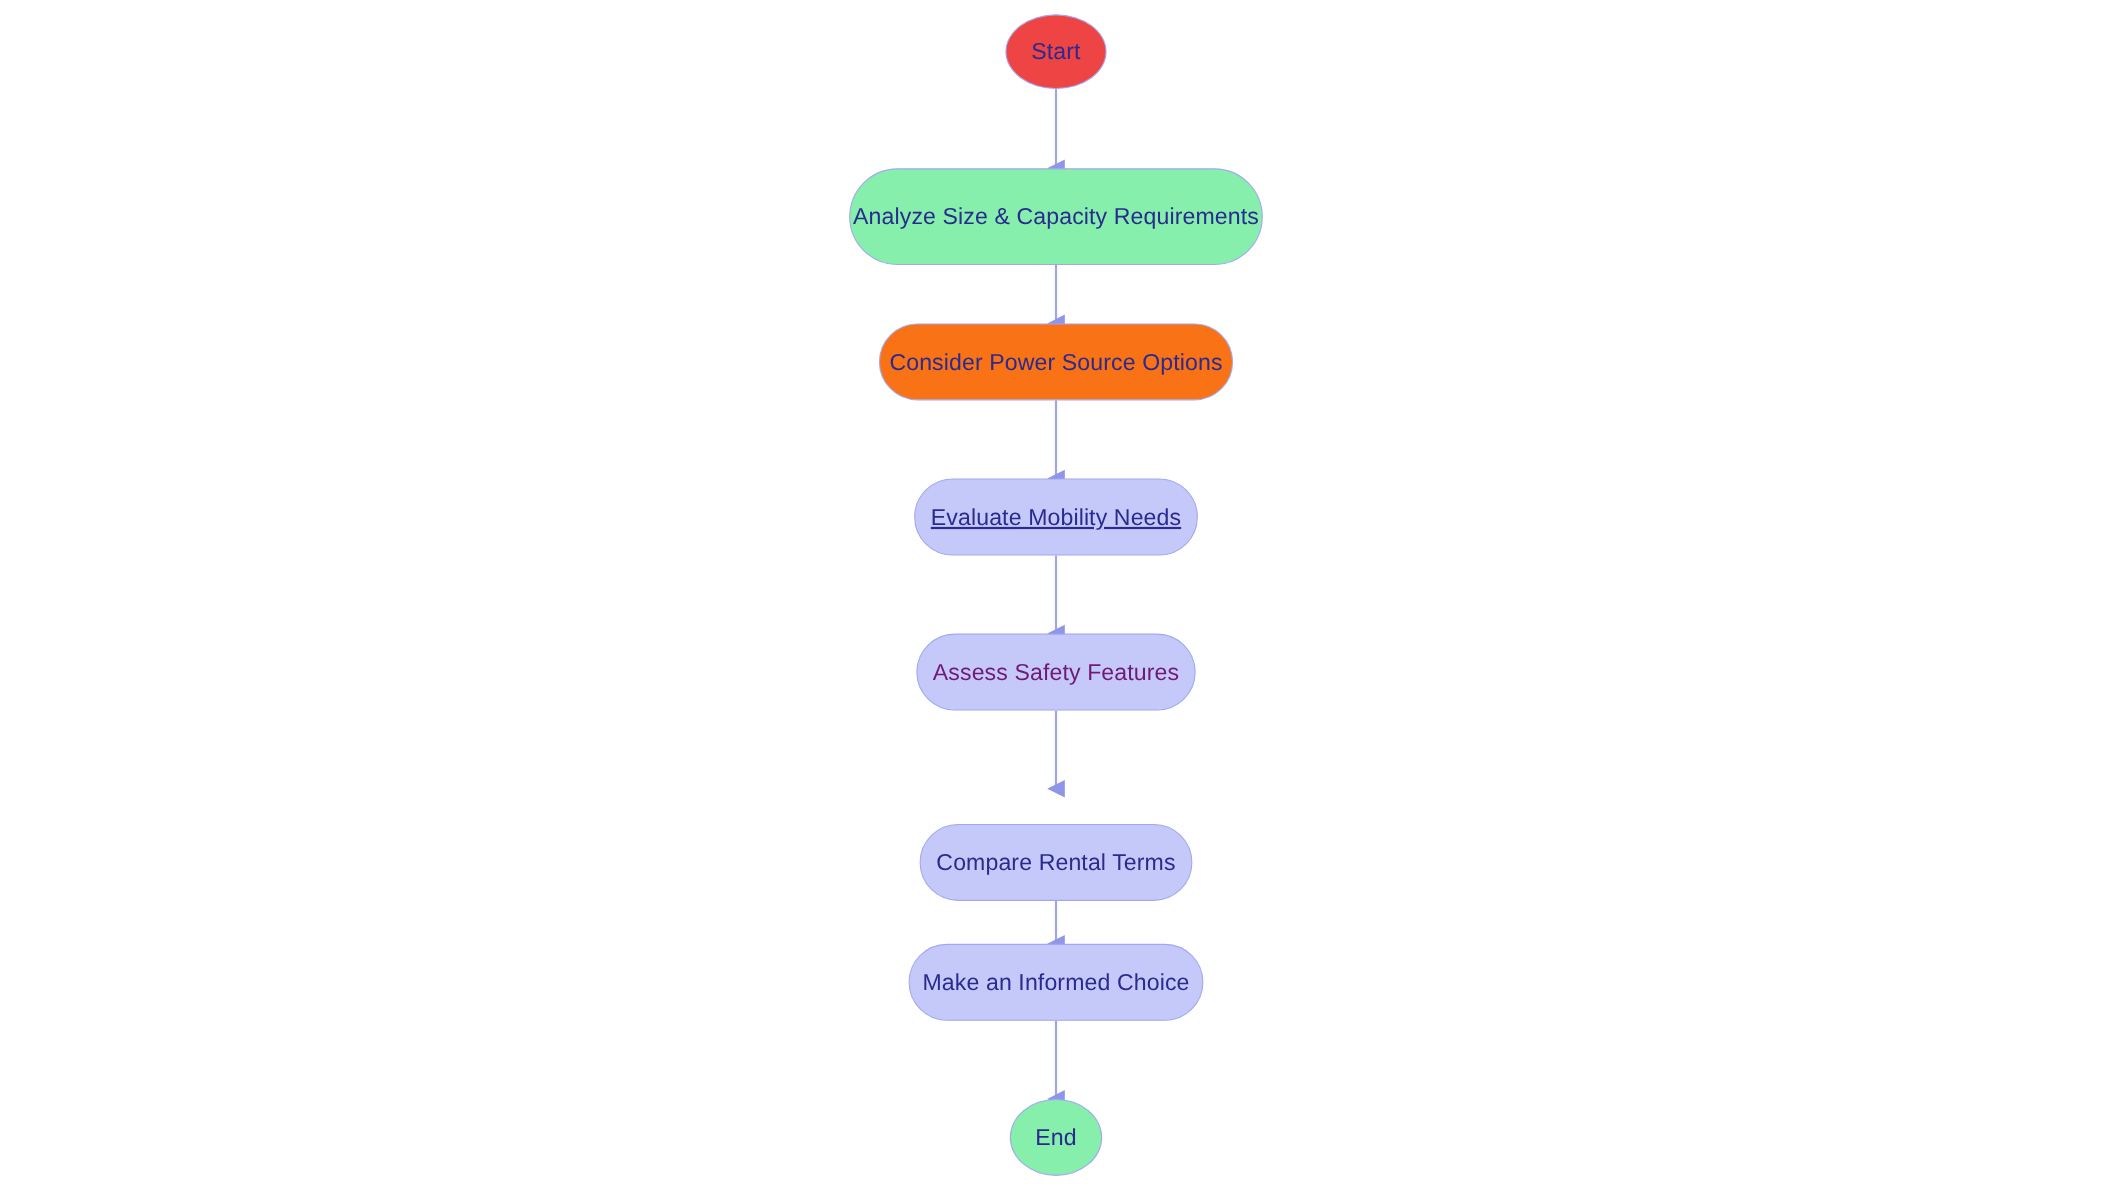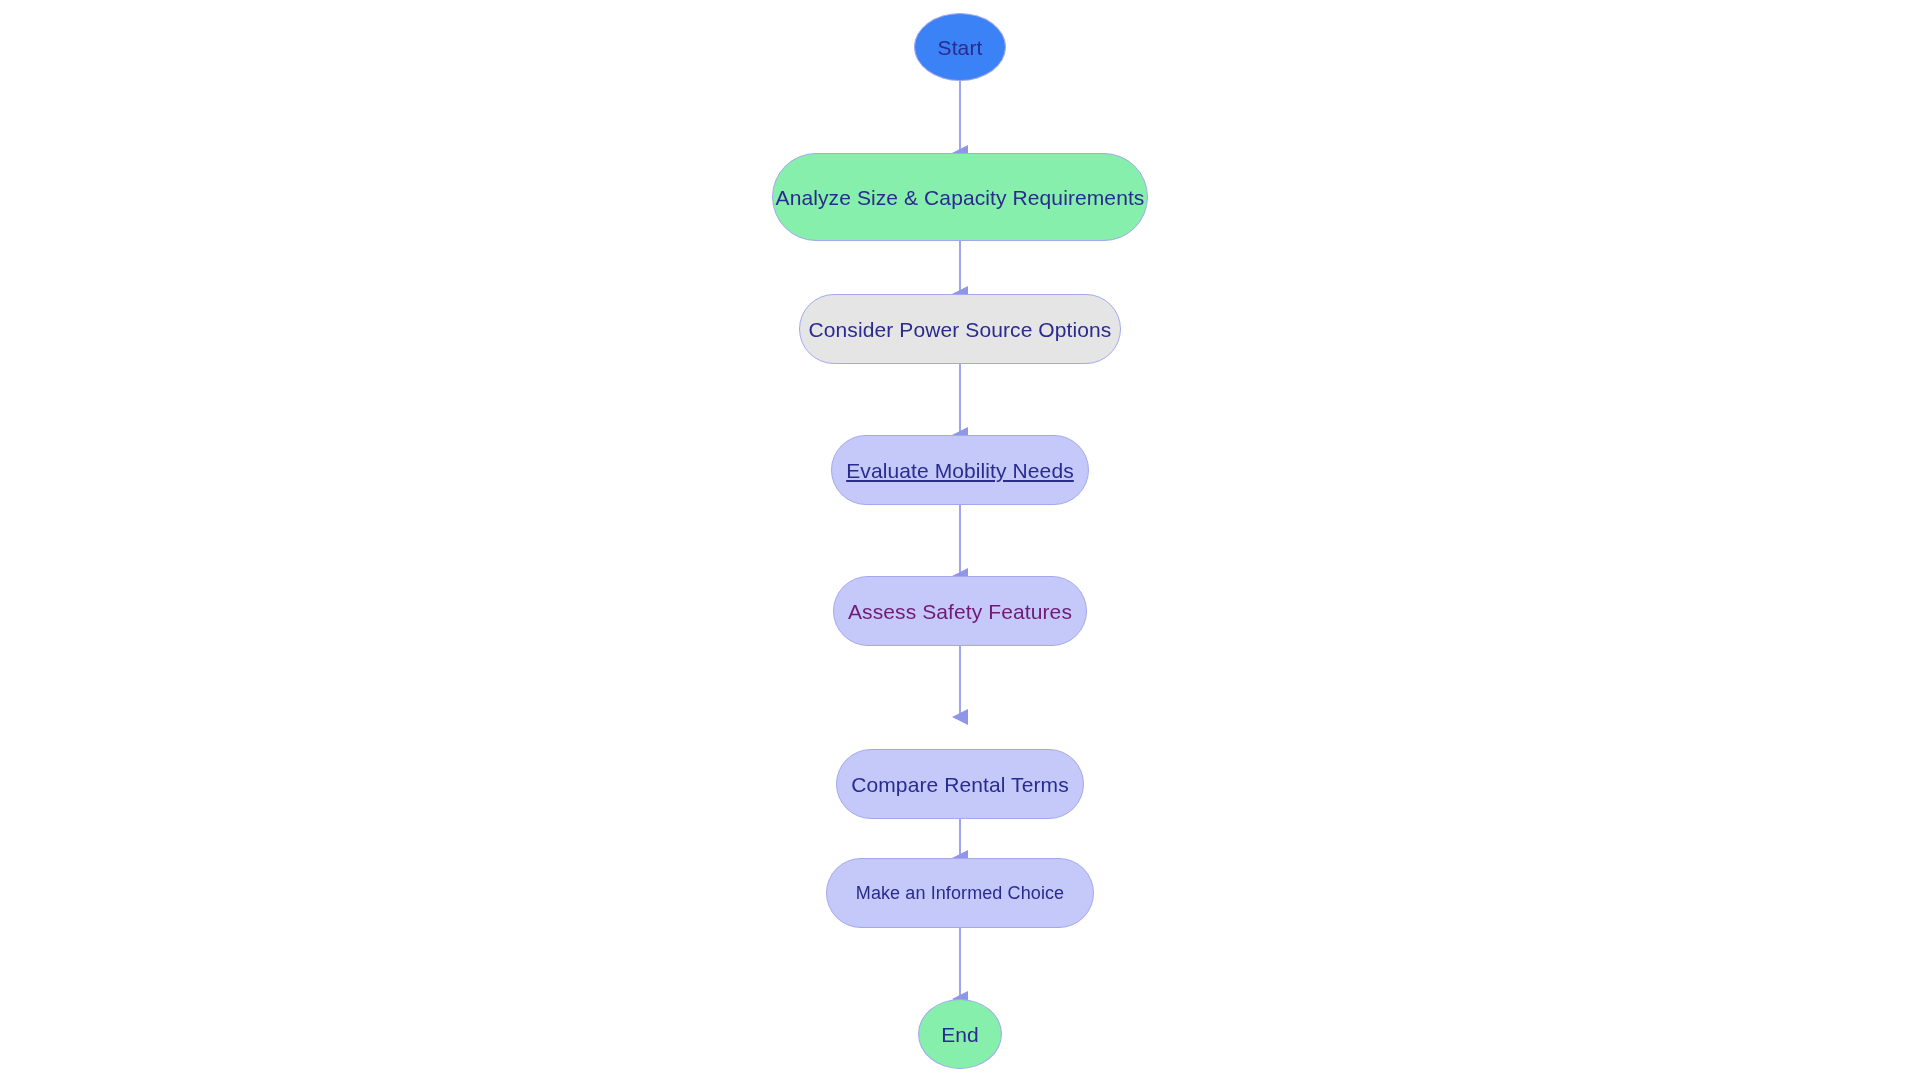--- a/index.html
+++ b/index.html
@@ -70,39 +70,39 @@
         <line x1="960" y1="223" x2="960" y2="294" stroke="#9fa4ec" stroke-width="2" marker-end="url(#arrowhead)"></line>
         <line x1="960" y1="364" x2="960" y2="435" stroke="#9fa4ec" stroke-width="2" marker-end="url(#arrowhead)"></line>
         <line x1="960" y1="505" x2="960" y2="576" stroke="#9fa4ec" stroke-width="2" marker-end="url(#arrowhead)"></line>
         <line x1="960" y1="646" x2="960" y2="717" stroke="#9fa4ec" stroke-width="2" marker-end="url(#arrowhead)"></line>
         <line x1="960" y1="787" x2="960" y2="858" stroke="#9fa4ec" stroke-width="2" marker-end="url(#arrowhead)"></line>
         <line x1="960" y1="928" x2="960" y2="999" stroke="#9fa4ec" stroke-width="2" marker-end="url(#arrowhead)"></line>
       </g>
   </svg>
 
   <div id="nodes-group">
-      <div class="node terminal" style="left: 914px; top: 13px; width: 92px; height: 68px; background: #3b82f6; border-color: rgb(163, 168, 238); color: rgb(42, 42, 143); font-size: 21px;">
+      <div class="node terminal" style="left: 914px; top: 13px; width: 92px; height: 68px; background: #ef4444; border-color: rgb(163, 168, 238); color: rgb(42, 42, 143); font-size: 21px;">
         <span class="node-label">Start</span>
       </div>
       <div class="node process" style="left: 772px; top: 153px; width: 376px; height: 88px; background: #86efac; border-color: rgb(163, 168, 238); color: rgb(42, 42, 143); font-size: 21px; align-items: center;">
         <span class="node-label">Analyze Size &amp; Capacity Requirements</span>
       </div>
-      <div class="node process" style="left: 799px; top: 294px; width: 322px; height: 70px; background: #e5e5e5; border-color: rgb(163, 168, 238); color: rgb(42, 42, 143); font-size: 21px;">
+      <div class="node process" style="left: 799px; top: 294px; width: 322px; height: 70px; background: #f97316; border-color: rgb(163, 168, 238); color: rgb(42, 42, 143); font-size: 21px;">
         <span class="node-label">Consider Power Source Options</span>
       </div>
       <div class="node process" style="left: 831px; top: 435px; width: 258px; height: 70px; background: rgb(197, 201, 250); border-color: rgb(163, 168, 238); color: rgb(42, 42, 143); font-size: 21px; text-decoration: underline;">
         <span class="node-label">Evaluate Mobility Needs</span>
       </div>
       <div class="node process" style="left: 833px; top: 576px; width: 254px; height: 70px; background: rgb(197, 201, 250); border-color: rgb(163, 168, 238); color: #701a75; font-size: 21px;">
         <span class="node-label">Assess Safety Features</span>
       </div>
       <div class="node process" style="left: 836px; top: 717px; width: 248px; height: 70px; background: rgb(197, 201, 250); border-color: rgb(163, 168, 238); color: rgb(42, 42, 143); font-size: 21px; margin-top: 32px;">
         <span class="node-label">Compare Rental Terms</span>
       </div>
-      <div class="node process" style="left: 826px; top: 858px; width: 268px; height: 70px; background: rgb(197, 201, 250); border-color: rgb(163, 168, 238); color: rgb(42, 42, 143); font-size: 18px;">
+      <div class="node process" style="left: 826px; top: 858px; width: 268px; height: 70px; background: rgb(197, 201, 250); border-color: rgb(163, 168, 238); color: rgb(42, 42, 143); font-size: 21px;">
         <span class="node-label">Make an Informed Choice</span>
       </div>
       <div class="node terminal" style="left: 918px; top: 999px; width: 84px; height: 70px; background: #86efac; border-color: rgb(163, 168, 238); color: rgb(42, 42, 143); font-size: 21px;">
         <span class="node-label">End</span>
       </div>
     </div>
 
 </div>
 
 </body></html>

